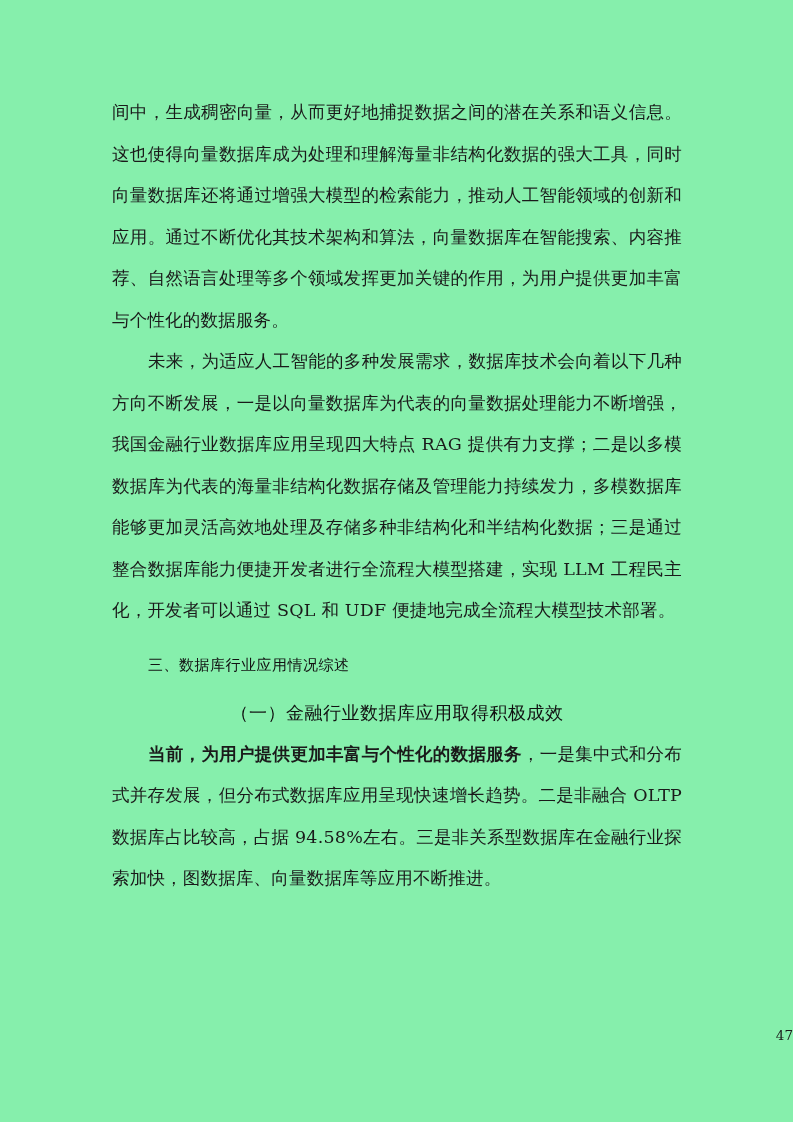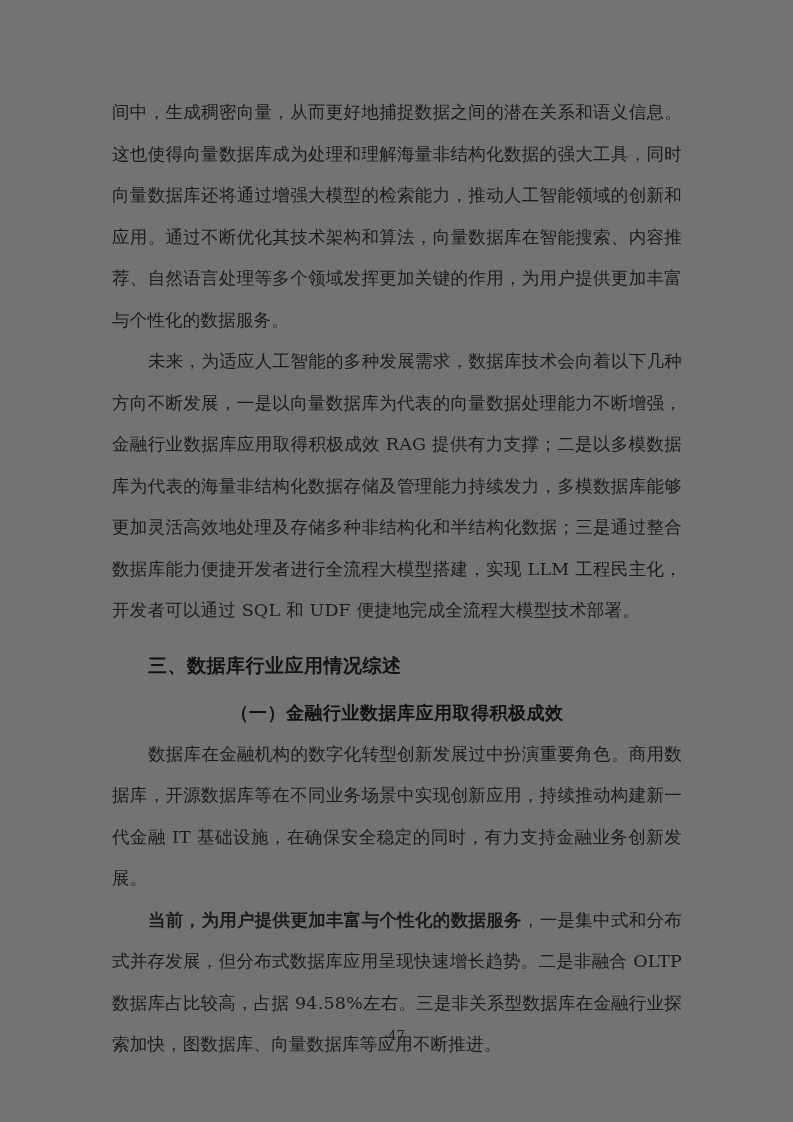--- a/index.html
+++ b/index.html
@@ -7,21 +7,21 @@
     padding: 0;
     background: #c8c8c8;
   }
   body {
     font-family: "DejaVu Serif", serif;
   }
   .page {
     position: relative;
     width: 793px;
     height: 1122px;
-    background: #737373;
+    background: #86efac;
     margin: 0 auto;
     box-sizing: border-box;
     overflow: hidden;
   }
   .content {
     position: absolute;
     left: 112px;
     top: 92px;
     width: 570px;
   }
@@ -33,65 +33,64 @@
     text-align: justify;
     text-justify: inter-ideograph;
     letter-spacing: 0.2px;
   }
   p.indent {
     text-indent: 36px;
   }
   .h2 {
     margin: 0;
     padding-top: 13px;
-    font-size: 19px;
+    font-size: 15px;
     line-height: 41.5px;
-    font-weight: bold;
+    font-weight: normal;
     text-indent: 36px;
     color: #111;
     letter-spacing: 0.5px;
   }
   .h3 {
     margin: 0;
     padding-top: 6px;
     font-size: 18px;
     line-height: 41.5px;
-    font-weight: bold;
+    font-weight: normal;
     text-align: center;
     color: #111;
     letter-spacing: 0.5px;
   }
   .bold-run {
     font-weight: bold;
   }
   .pagenum {
     position: absolute;
     left: 0;
     right: 0;
     top: 1027px;
-    text-align: center;
+    text-align: right;
     font-size: 13.5px;
     color: #1a1a1a;
     font-family: "DejaVu Serif", serif;
   }
 </style>
 </head>
 <body>
 
 <div class="page">
   <div class="content">
 
     <p class="body-para">间中，生成稠密向量，从而更好地捕捉数据之间的潜在关系和语义信息。这也使得向量数据库成为处理和理解海量非结构化数据的强大工具，同时向量数据库还将通过增强大模型的检索能力，推动人工智能领域的创新和应用。通过不断优化其技术架构和算法，向量数据库在智能搜索、内容推荐、自然语言处理等多个领域发挥更加关键的作用，为用户提供更加丰富与个性化的数据服务。</p>
 
-    <p class="body-para indent">未来，为适应人工智能的多种发展需求，数据库技术会向着以下几种方向不断发展，一是以向量数据库为代表的向量数据处理能力不断增强，金融行业数据库应用取得积极成效 RAG 提供有力支撑；二是以多模数据库为代表的海量非结构化数据存储及管理能力持续发力，多模数据库能够更加灵活高效地处理及存储多种非结构化和半结构化数据；三是通过整合数据库能力便捷开发者进行全流程大模型搭建，实现 LLM 工程民主化，开发者可以通过 SQL 和 UDF 便捷地完成全流程大模型技术部署。</p>
+    <p class="body-para indent">未来，为适应人工智能的多种发展需求，数据库技术会向着以下几种方向不断发展，一是以向量数据库为代表的向量数据处理能力不断增强，我国金融行业数据库应用呈现四大特点 RAG 提供有力支撑；二是以多模数据库为代表的海量非结构化数据存储及管理能力持续发力，多模数据库能够更加灵活高效地处理及存储多种非结构化和半结构化数据；三是通过整合数据库能力便捷开发者进行全流程大模型搭建，实现 LLM 工程民主化，开发者可以通过 SQL 和 UDF 便捷地完成全流程大模型技术部署。</p>
 
     <div class="h2">三、数据库行业应用情况综述</div>
 
     <div class="h3">（一）金融行业数据库应用取得积极成效</div>
 
-    <p class="body-para indent">数据库在金融机构的数字化转型创新发展过中扮演重要角色。商用数据库，开源数据库等在不同业务场景中实现创新应用，持续推动构建新一代金融 IT 基础设施，在确保安全稳定的同时，有力支持金融业务创新发展。</p>
 
     <p class="body-para indent"><span class="bold-run">当前，为用户提供更加丰富与个性化的数据服务</span><span>，一是集中式和分布式并存发展，但分布式数据库应用呈现快速增长趋势。二是非融合 OLTP 数据库占比较高，占据 94.58%左右。三是非关系型数据库在金融行业探索加快，图数据库、向量数据库等应用不断推进。</span></p>
 
   </div>
 
   <div class="pagenum">47</div>
 </div>
 
 </body></html>

